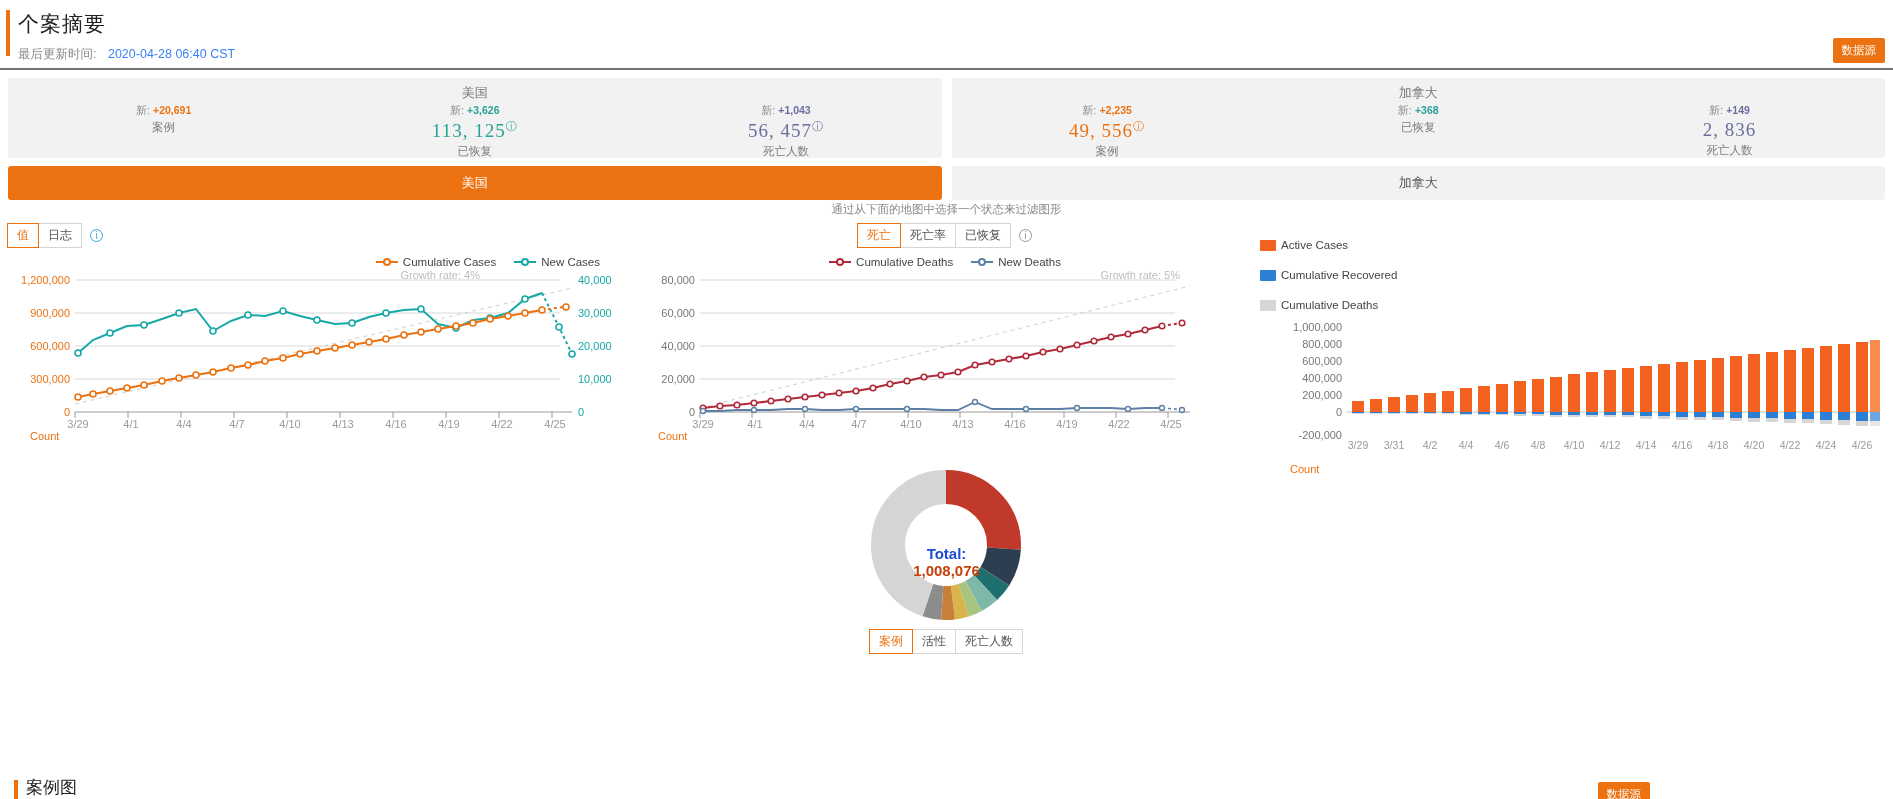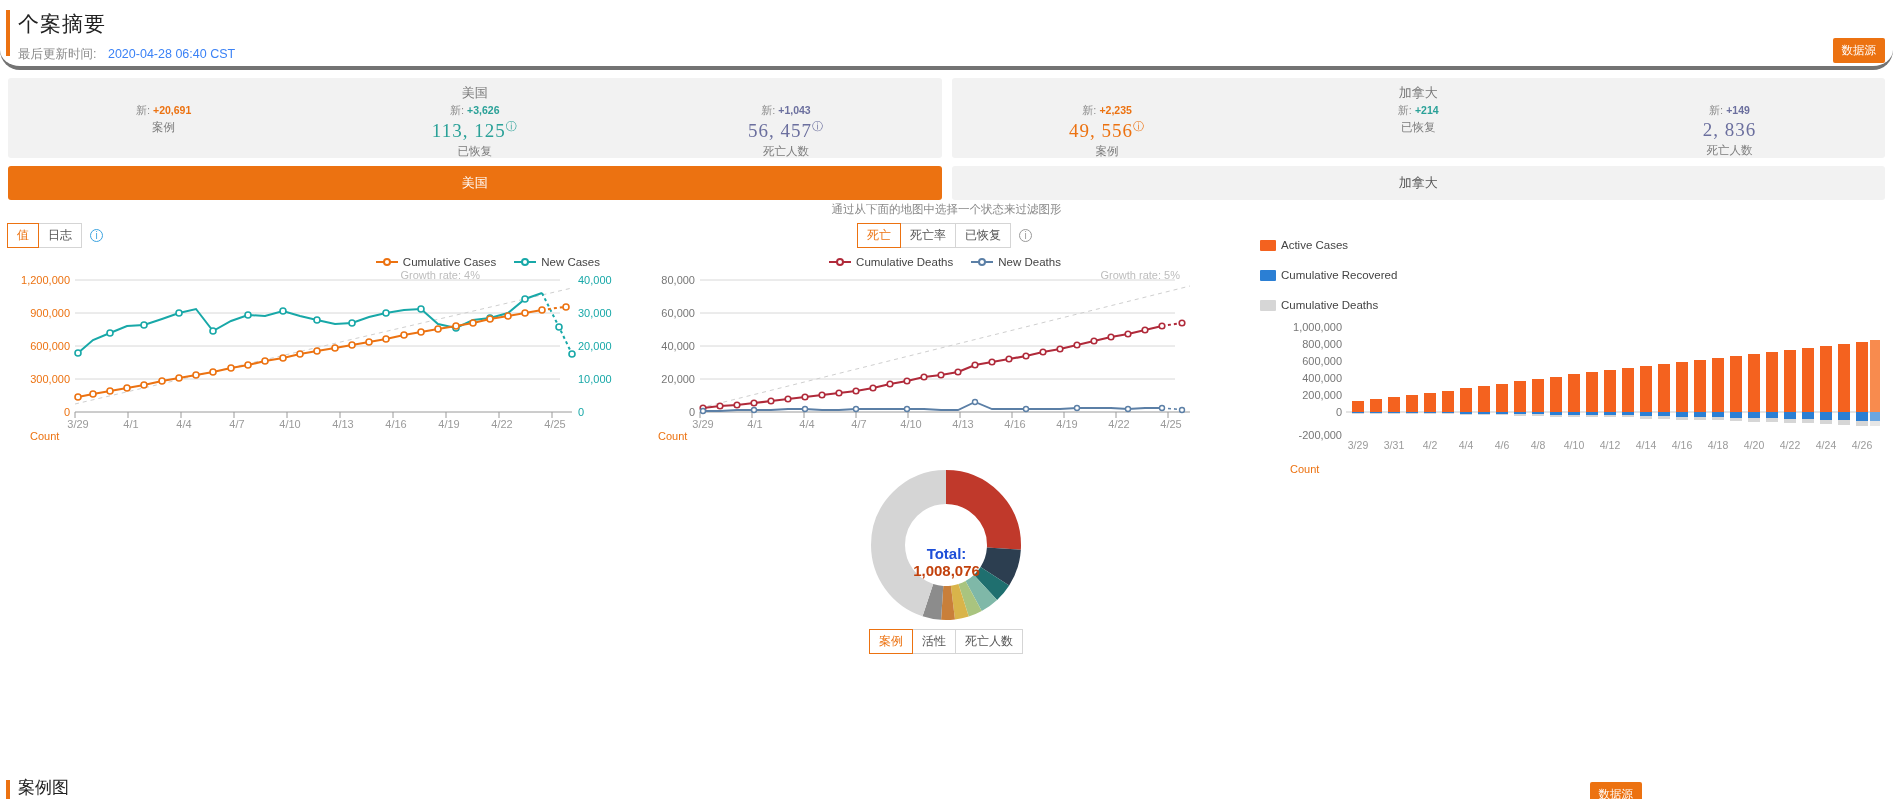--- a/index.html
+++ b/index.html
@@ -8,23 +8,22 @@
     background: #ffffff;
     font-family: "Liberation Sans", "DejaVu Sans", sans-serif;
     overflow: hidden;
   }
   .page { position: relative; width: 1893px; height: 799px; }
 
   
   .header {
     position: relative;
     padding: 10px 0 8px 18px;
-    border-bottom: 4px solid #737373;
+    border-bottom: 2px solid #737373;
     height: 70px;
-    border-radius: 20px;
   }
   .header .accent-bar {
     position: absolute; left: 6px; top: 10px;
     width: 4px; height: 46px; background: #ec7211;
   }
   .page-title { font-size: 21px; color: #222; font-weight: 400; letter-spacing: 1px; }
   .last-updated { font-size: 12.5px; color: #8b8b8b; margin-top: 8px; }
   .last-updated .stamp { color: #3b82f6; margin-left: 8px; }
   .datasource-btn {
     position: absolute; right: 8px; top: 38px;
@@ -110,21 +109,21 @@
   .donut-wrap { position: relative; margin-top: 4px; height: 200px; }
   .donut-center {
     position: absolute; left: 50%; top: 88px; transform: translateX(-50%);
     text-align: center;
   }
   .donut-center .t1 { font-size: 15px; font-weight: bold; color: #1d4ed8; }
   .donut-center .t2 { font-size: 15px; font-weight: bold; color: #c2410c; }
   .donut-tabs { display: flex; justify-content: center; margin-top: 166px; }
 
   
-  .footer-sec { position: absolute; left: 0; bottom: 0; width: 1650px; padding-left: 18px; }
+  .footer-sec { position: absolute; left: 8px; bottom: 0; width: 1650px; padding-left: 18px; }
   .footer-sec .accent-bar { position: absolute; left: 6px; top: 4px; width: 4px; height: 22px; background: #ec7211; }
   .footer-title { font-size: 17px; color: #222; }
   .footer-btn { position: absolute; right: 8px; top: 6px; background: #ec7211; color: #fff; font-size: 11.5px; padding: 5px 9px; border: none; border-radius: 2px; cursor: pointer; }
 </style>
 </head>
 <body>
 
 <div class="page">
 
   <div class="header">
@@ -181,21 +180,21 @@
             <span class="delta c-cases">+2,235</span>
           </div>
           <div class="stat-value c-cases">
             <span>49, 556</span><span class="info-mark">ⓘ</span>
           </div>
           <div class="stat-label">案例</div>
         </div>
         <div class="stat">
           <div class="stat-new">
             <span>新:</span>
-            <span class="delta c-recovered">+214</span>
+            <span class="delta c-recovered">+368</span>
           </div>
           <div class="stat-label">已恢复</div>
         </div>
         <div class="stat">
           <div class="stat-new">
             <span>新:</span>
             <span class="delta c-deaths">+149</span>
           </div>
           <div class="stat-value c-deaths">2, 836</div>
           <div class="stat-label">死亡人数</div>

